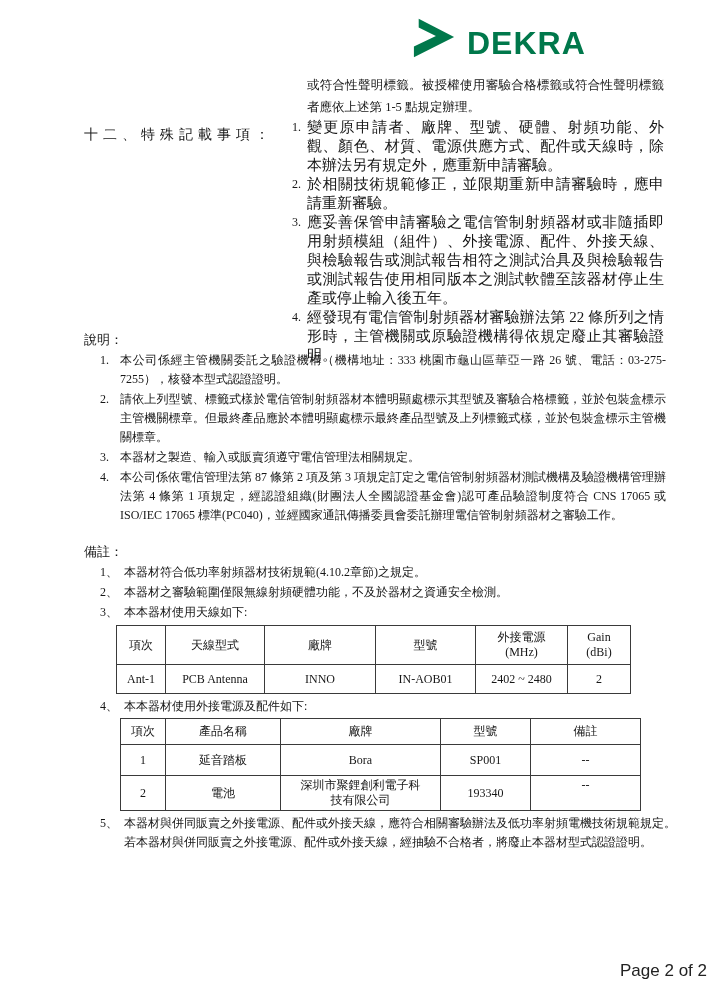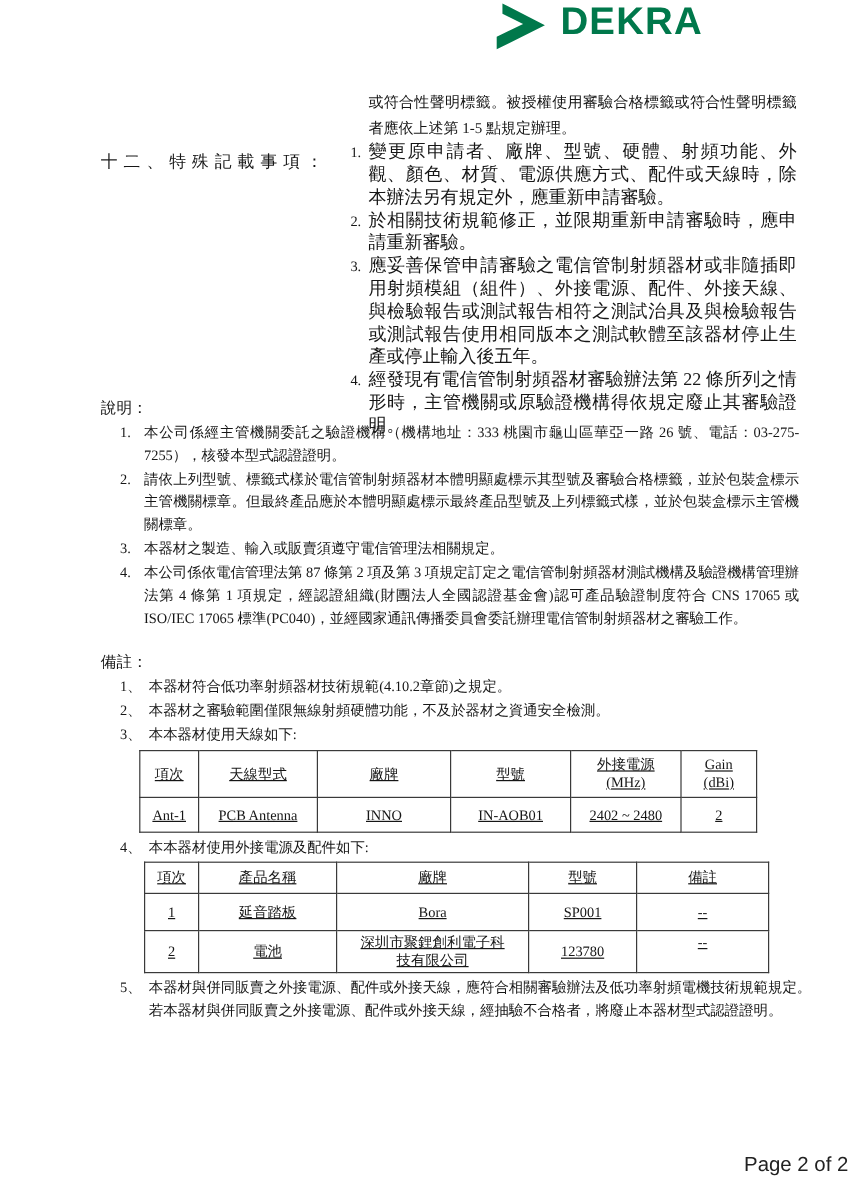--- a/index.html
+++ b/index.html
@@ -1,21 +1,21 @@
 <!DOCTYPE html>
 <html><head>
 <meta charset="utf-8">
 <style>
   html,body{margin:0;padding:0;background:#ffffff;}
   .page{
     position:relative;width:707px;height:1000px;background:#fff;overflow:hidden;
     font-family:"Liberation Serif","DejaVu Serif",serif;color:#161616;
   }
   
-  .logo{position:absolute;left:412px;top:1px;display:flex;align-items:flex-start;}
+  .logo{position:absolute;left:412px;top:17px;display:flex;align-items:flex-end;}
   .logo svg{display:block;}
   .logo-text{
     font-family:"Liberation Sans","DejaVu Sans",sans-serif;
     font-weight:bold;font-size:32px;letter-spacing:1px;margin-left:11px;line-height:1;
   }
   
   .intro{
     position:absolute;left:307px;top:74px;width:357px;
     font-size:12.5px;line-height:22px;text-align:justify;
   }
@@ -32,21 +32,21 @@
   .sec-heading{font-size:13px;line-height:20px;}
   .expl .li{display:flex;padding-left:16px;margin-top:1px;}
   .expl .num{flex:none;width:20px;font-size:12px;line-height:19px;}
   .expl .txt{flex:1;font-size:12px;line-height:19px;text-align:justify;}
   
   .remarks{position:absolute;left:84px;top:542px;width:592px;}
   .remarks .li{display:flex;padding-left:16px;margin-top:1px;}
   .remarks .num{flex:none;width:24px;font-size:12px;line-height:19px;}
   .remarks .txt{flex:1;font-size:12px;line-height:19px;text-align:justify;}
   
-  table{border-collapse:collapse;table-layout:fixed;text-decoration:underline;}
+  table{border-collapse:collapse;table-layout:fixed;}
   th,td{
     border:1px solid #3a3a3a;text-align:center;vertical-align:middle;
     font-size:12px;font-weight:normal;padding:2px 3px;line-height:15px;
   }
   th{white-space:pre-line;}
   .t-antenna{margin:3px 0 3px 32px;width:514px;}
   .t-antenna th{height:34px;}
   .t-antenna td{height:24px;}
   .t-acc{margin:2px 0 3px 36px;width:520px;}
   .t-acc th{height:21px;}
@@ -187,21 +187,21 @@
         <td>1</td>
         <td>延音踏板</td>
         <td>Bora</td>
         <td>SP001</td>
         <td>--</td>
       </tr>
       <tr>
         <td>2</td>
         <td>電池</td>
         <td style="padding:2px 18px;">深圳市聚鋰創利電子科技有限公司</td>
-        <td>123780</td>
+        <td>193340</td>
         <td class="va-top">--</td>
       </tr>
     </tbody>
       </table>
 
     <div class="li">
       <span class="num">5、</span>
       <span class="txt">本器材與併同販賣之外接電源、配件或外接天線，應符合相關審驗辦法及低功率射頻電機技術規範規定。若本器材與併同販賣之外接電源、配件或外接天線，經抽驗不合格者，將廢止本器材型式認證證明。</span>
     </div>
   </div>

